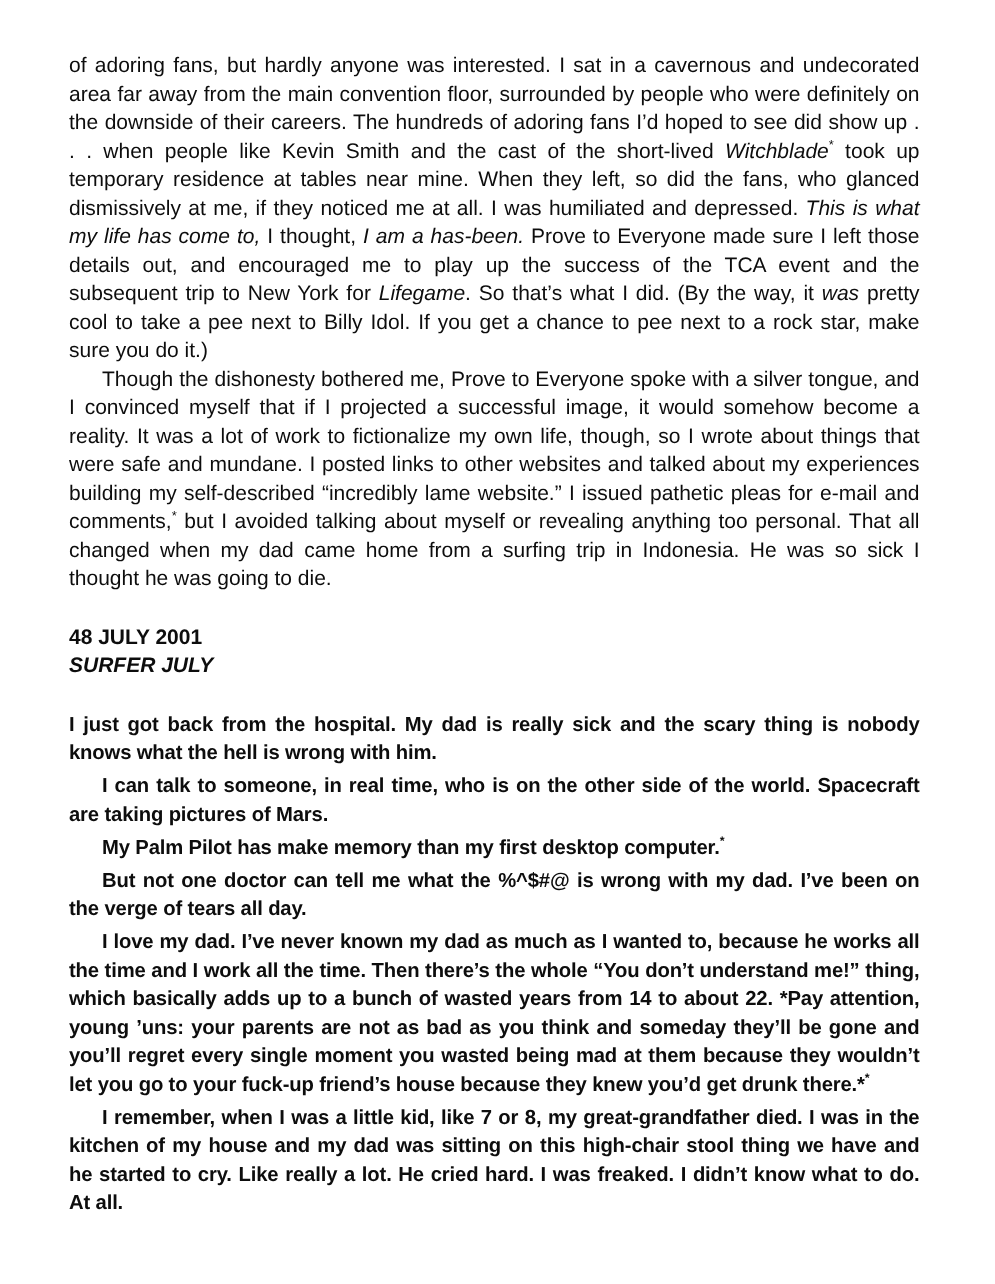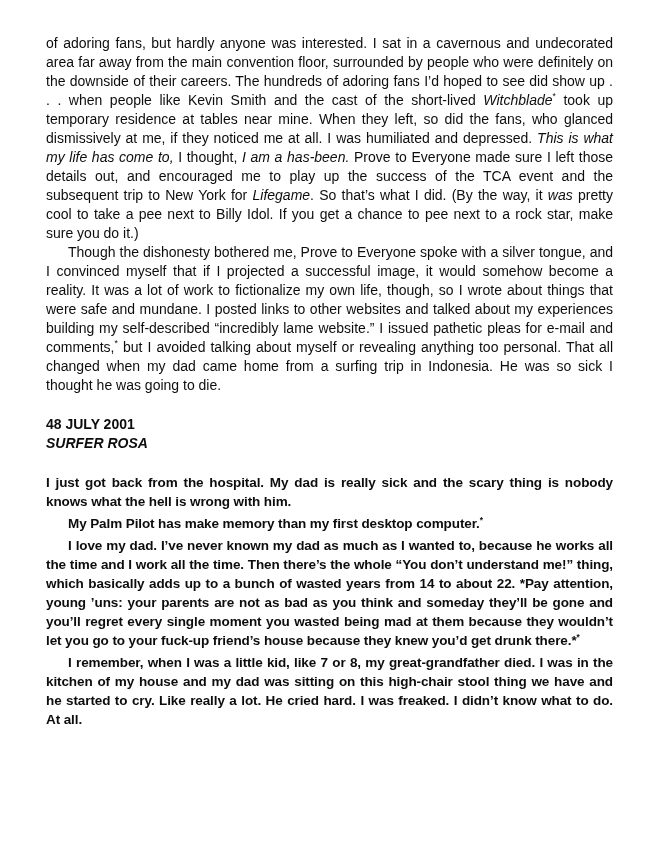--- a/index.html
+++ b/index.html
@@ -65,22 +65,24 @@
 <body>
 
 <div class="page">
   <section class="narrative">
       <p><span>of adoring fans, but hardly anyone was interested. I sat in a cavernous and undecorated area far away from the main convention floor, surrounded by people who were definitely on the downside of their careers. The hundreds of adoring fans I’d hoped to see did show up . . . when people like Kevin Smith and the cast of the short-lived </span><span class="r-italic">Witchblade</span><span class="r-super">*</span><span> took up temporary residence at tables near mine. When they left, so did the fans, who glanced dismissively at me, if they noticed me at all. I was humiliated and depressed. </span><span class="r-italic">This is what my life has come to,</span><span> I thought, </span><span class="r-italic">I am a has-been.</span><span> Prove to Everyone made sure I left those details out, and encouraged me to play up the success of the TCA event and the subsequent trip to New York for </span><span class="r-italic">Lifegame</span><span>. So that’s what I did. (By the way, it </span><span class="r-italic">was</span><span> pretty cool to take a pee next to Billy Idol. If you get a chance to pee next to a rock star, make sure you do it.)</span></p>
       <p class="indent"><span>Though the dishonesty bothered me, Prove to Everyone spoke with a silver tongue, and I convinced myself that if I projected a successful image, it would somehow become a reality. It was a lot of work to fictionalize my own life, though, so I wrote about things that were safe and mundane. I posted links to other websites and talked about my experiences building my self-described “incredibly lame website.” I issued pathetic pleas for e-mail and comments,</span><span class="r-super">*</span><span> but I avoided talking about myself or revealing anything too personal. That all changed when my dad came home from a surfing trip in Indonesia. He was so sick I thought he was going to die.</span></p>
     </section>
 
   <header class="entry-heading">
     <div class="entry-date">48 JULY 2001</div>
-    <div class="entry-title">SURFER ROSA</div>
+    <div class="entry-title">SURFER JULY</div>
   </header>
 
   <section class="journal">
       <p><span>I just got back from the hospital. My dad is really sick and the scary thing is nobody knows what the hell is wrong with him.</span></p>
+      <p class="indent"><span>I can talk to someone, in real time, who is on the other side of the world. Spacecraft are taking pictures of Mars.</span></p>
       <p class="indent"><span>My Palm Pilot has make memory than my first desktop computer.</span><span class="r-super">*</span></p>
+      <p class="indent"><span>But not one doctor can tell me what the %^$#@ is wrong with my dad. I’ve been on the verge of tears all day.</span></p>
       <p class="indent"><span>I love my dad. I’ve never known my dad as much as I wanted to, because he works all the time and I work all the time. Then there’s the whole “You don’t understand me!” thing, which basically adds up to a bunch of wasted years from 14 to about 22. *Pay attention, young ’uns: your parents are not as bad as you think and someday they’ll be gone and you’ll regret every single moment you wasted being mad at them because they wouldn’t let you go to your fuck-up friend’s house because they knew you’d get drunk there.*</span><span class="r-super">*</span></p>
       <p class="indent"><span>I remember, when I was a little kid, like 7 or 8, my great-grandfather died. I was in the kitchen of my house and my dad was sitting on this high-chair stool thing we have and he started to cry. Like really a lot. He cried hard. I was freaked. I didn’t know what to do. At all.</span></p>
     </section>
 </div>
 
 </body></html>

